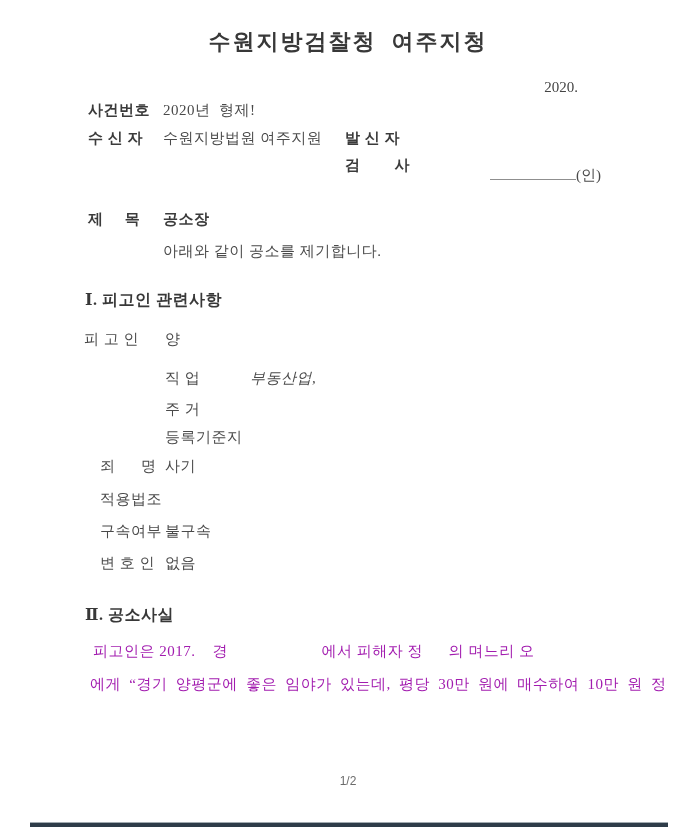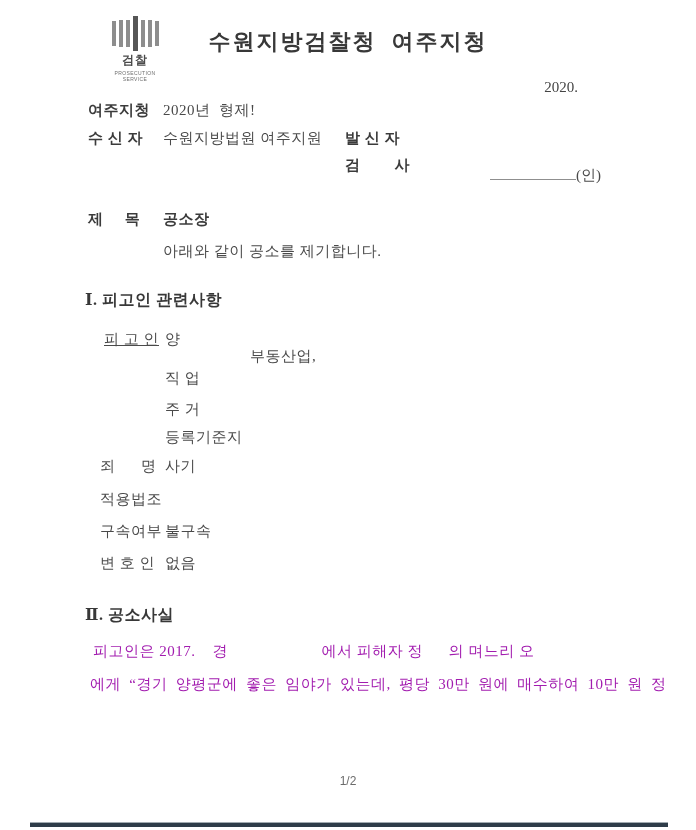--- a/index.html
+++ b/index.html
@@ -55,58 +55,45 @@
   .bottom-bar {
     position: absolute; left: 30px; top: 822px; width: 638px; height: 5px;
     background: #2e3c49; border-top: 1px solid #a2abb1;
   }
 </style>
 </head>
 <body>
 
 <div class="page">
 
-  <div class="logo">
-    <div class="logo-bars">
-      <span class="h1"></span>
-        <span class="h2"></span>
-        <span class="h2"></span>
-        <span class="center"></span>
-        <span class="h2"></span>
-        <span class="h2"></span>
-        <span class="h1"></span>
-    </div>
-    <div class="logo-text">검찰</div>
-    <div class="logo-sub">PROSECUTION SERVICE</div>
-  </div>
 
   <div class="doc-title">수원지방검찰청  여주지청</div>
   <div class="doc-date">2020.</div>
 
-  <div class="abs lbl" style="left:88px; top:101px;">여주지청</div>
+  <div class="abs lbl" style="left:88px; top:101px;">사건번호</div>
   <div class="abs val" style="left:163px; top:101px;">2020년  형제!</div>
 
   <div class="abs lbl" style="left:88px; top:129px;">수 신 자</div>
   <div class="abs val" style="left:163px; top:129px;">수원지방법원 여주지원</div>
   <div class="abs lbl" style="left:345px; top:129px;">발 신 자</div>
 
   <div class="abs lbl" style="left:345px; top:156px;">검        사</div>
   <div class="seal-line"><span class="seal-rule"></span><span>(인)</span></div>
 
   <div class="abs lbl" style="left:88px; top:210px;">제     목</div>
   <div class="abs lbl" style="left:163px; top:210px;">공소장</div>
   <div class="abs val" style="left:163px; top:242px;">아래와 같이 공소를 제기합니다.</div>
 
   <div class="abs sec-head" style="left:85px; top:290px;">Ⅰ. 피고인 관련사항</div>
 
-  <div class="abs val" style="left:104px; top:330px;text-decoration:underline;">피 고 인</div>
+  <div class="abs val" style="left:84px; top:330px;">피 고 인</div>
   <div class="abs val" style="left:165px; top:330px;">양</div>
 
   <div class="abs val" style="left:165px; top:369px;">직 업</div>
-  <div class="abs val" style="left:250px; top:347px;">부동산업,</div>
+  <div class="abs val" style="left:250px; top:369px;font-style:italic;">부동산업,</div>
 
   <div class="abs val" style="left:165px; top:400px;">주 거</div>
   <div class="abs val" style="left:250px; top:400px;"></div>
 
   <div class="abs val" style="left:165px; top:428px;">등록기준지</div>
   <div class="abs val" style="left:260px; top:428px;"></div>
 
   <div class="abs val" style="left:100px; top:457px;">죄      명</div>
   <div class="abs val" style="left:165px; top:457px;">사기</div>
 

